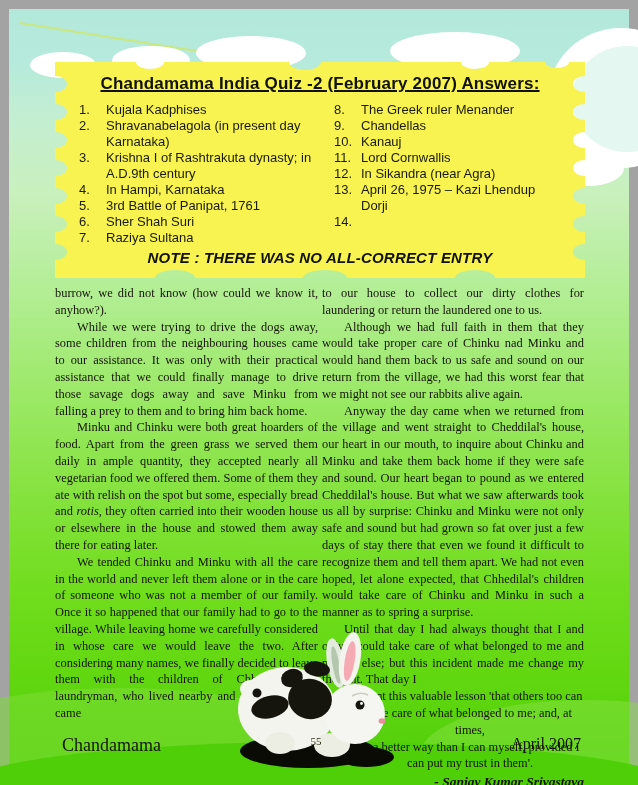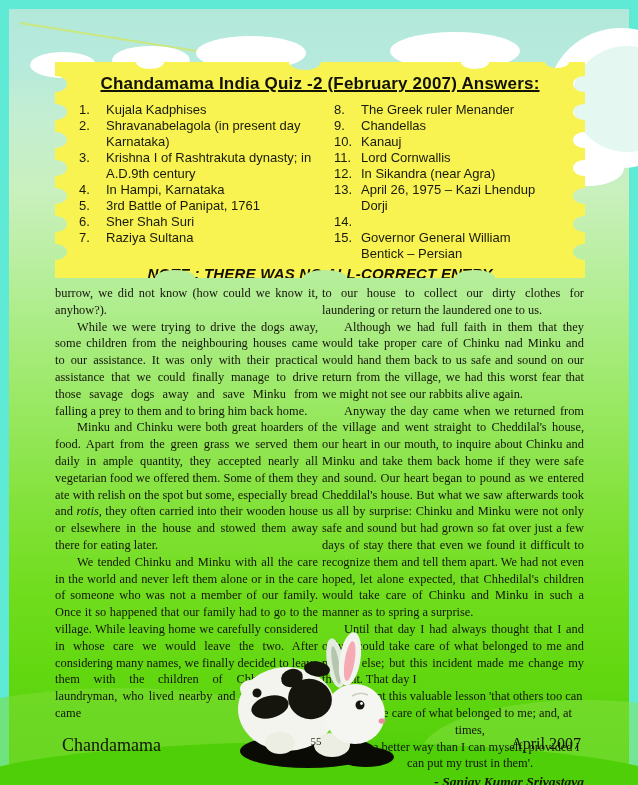--- a/index.html
+++ b/index.html
@@ -1,18 +1,18 @@
 <!DOCTYPE html>
 <html><head>
 <meta charset="utf-8">
 <style>
   * { margin:0; padding:0; box-sizing:border-box; }
   html,body { background:#ffffff; }
   .page {
-    position:relative; width:638px; height:785px; background:#5eead4;
+    position:relative; width:638px; height:785px; background:#a3a3a3;
     overflow:hidden; font-family:"Liberation Serif", serif; color:#141408;
   }
   
   .bg {
     position:absolute; left:9px; top:9px; right:9px; bottom:8px;
     background:linear-gradient(180deg,
       #b2e8da 0%, #b6eadc 7%, #c3eed2 14%, #c9f0bd 24%,
       #b4ee97 36%, #9ce968 50%, #84e23c 64%, #70dd1d 76%,
       #63d811 86%, #57d20c 94%, #50cf0a 100%);
   }
@@ -137,24 +137,20 @@
           <div class="quiz-item">
             <span class="num">12.</span>
             <span class="txt">In Sikandra (near Agra)</span>
           </div>
           <div class="quiz-item">
             <span class="num">13.</span>
             <span class="txt">April 26, 1975 – Kazi Lhendup Dorji</span>
           </div>
           <div class="quiz-item">
             <span class="num">14.</span>
-          </div>
-          <div class="quiz-item">
-            <span class="num">15.</span>
-            <span class="txt">Governor General William Bentick – Persian</span>
           </div>
         </div>
     </div>
     <div class="quiz-note">NOTE : THERE WAS NO ALL-CORRECT ENTRY</div>
   </div>
 
   <div class="col col-left">
     <p class="cont">burrow, we did not know (how could we know it, anyhow?).</p>
     <p>While we were trying to drive the dogs away, some children from the neighbouring houses came to our assistance. It was only with their practical assistance that we could finally manage to drive those savage dogs away and save Minku from falling a prey to them and to bring him back home.</p>
     <p><span>Minku and Chinku were both great hoarders of food. Apart from the green grass we served them daily in ample quantity, they accepted nearly all vegetarian food we offered them. Some of them they ate with relish on the spot but some, especially bread and </span><i>rotis</i><span>, they often carried into their wooden house or elsewhere in the house and stowed them away there for eating later.</span></p>

